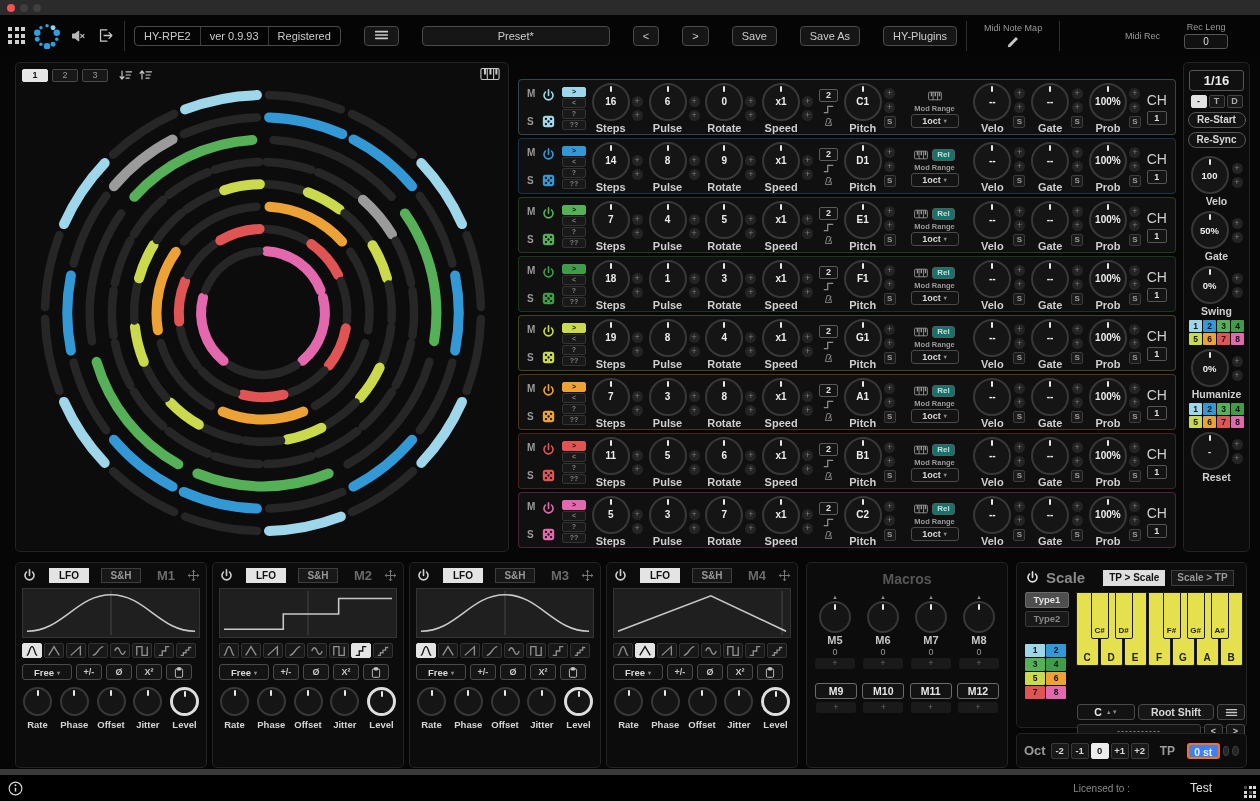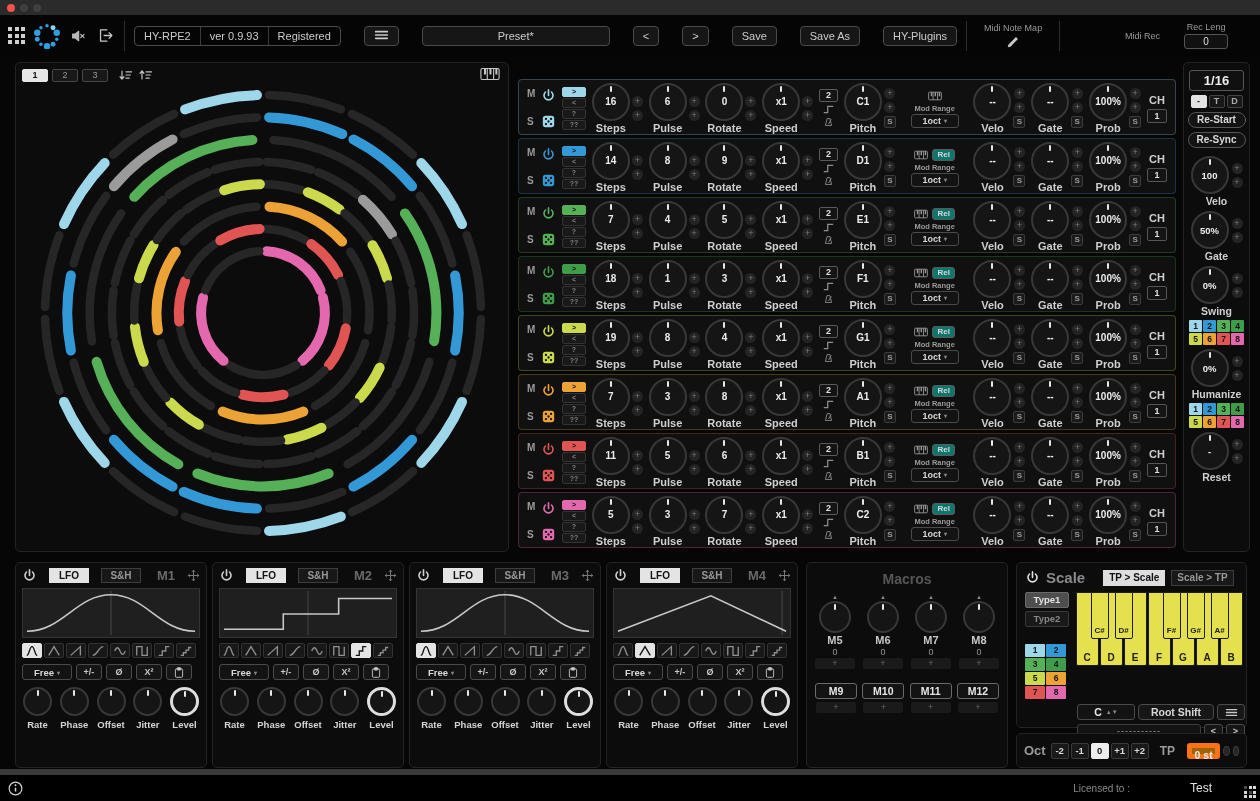--- a/index.html
+++ b/index.html
@@ -76,21 +76,21 @@
     color:#e0e0e0; font-size:9px; font-weight:bold; text-align:center; line-height:11px; }
   .rel-col { display:flex; flex-direction:column; align-items:center; gap:1px; width:66px; }
   .rel-top { display:flex; align-items:center; gap:4px; height:14px; }
   .relb { border:1px solid #5a5a5a; border-radius:3px; color:#d8d8d8; font-size:8px; font-weight:bold;
     padding:0 4px; line-height:10px; background:#0f766e; }
   .modr { font-size:7.5px; color:#9a9a9a; font-weight:bold; }
   .octsel { width:48px; height:14px; border:1px solid #4a4a4a; border-radius:3px; background:#131313;
     color:#d8d8d8; font-size:9px; font-weight:bold; display:flex; align-items:center; justify-content:center; gap:3px; }
   .octsel .car { font-size:6px; color:#888; }
   .ch-col { display:flex; flex-direction:column; align-items:center; gap:3px; }
-  .ch-lbl { font-size:11px; font-weight:bold; color:#cfcfcf; }
+  .ch-lbl { font-size:14px; font-weight:normal; color:#cfcfcf; }
   .ch-box { width:20px; height:14px; border:1px solid #555; border-radius:2px; background:#141414;
     color:#e0e0e0; font-size:9px; font-weight:bold; text-align:center; line-height:12px; }
 
   
   .sidebar { left:1183px; top:62px; width:67px; height:490px; display:flex; flex-direction:column;
     align-items:center; padding-top:7px; gap:4px; }
   .ratebox { width:55px; height:21px; border:1px solid #565656; border-radius:3px; background:#101010;
     color:#ececec; font-size:13px; font-weight:bold; text-align:center; line-height:19px; }
   .syncrow { display:flex; gap:2px; }
   .syncb { width:16px; height:13px; background:#181818; border:1px solid #444; border-radius:2px;
@@ -180,21 +180,21 @@
     color:#c8c8c8; font-size:9px; font-weight:bold; text-align:center; line-height:13px; }
 
   
   .oct-bar { left:1016px; top:733px; width:231px; height:35px; display:flex; align-items:center;
     gap:3px; padding:0 7px; }
   .oct-lbl { font-size:13px; font-weight:bold; color:#9a9a9a; margin-right:2px; }
   .octb { width:18px; height:16px; background:#191919; border:1px solid #3a3a3a; border-radius:2px;
     color:#d8d8d8; font-size:9.5px; font-weight:bold; text-align:center; line-height:14px; }
   .octb.act { background:#ececec; color:#111; border-color:#ececec; }
   .tp-lbl { font-size:12px; font-weight:bold; color:#9a9a9a; margin-left:8px; }
-  .tpbox { width:52px; height:16px; border:5px solid #f97316; border-radius:3px; background:#a16207;
+  .tpbox { width:52px; height:16px; border:2px solid #f97316; border-radius:3px; background:#3b82f6;
     color:#ececec; font-size:10.5px; font-weight:bold; text-align:center; line-height:14px; margin-left:9px; }
   .tpc { width:10px; height:10px; border-radius:50%; background:#262626; border:1px solid #3e3e3e; }
 
   
   .grip { position:absolute; left:0; top:769px; width:100%; height:6px; background:#3a3a3a; }
   .statusbar { position:absolute; left:0; top:775px; width:100%; height:26px; background:#000;
     display:flex; align-items:center; }
   .sb-right { position:absolute; right:48px; display:flex; align-items:baseline; gap:60px; }
   .lic-lbl { font-size:10px; color:#8a8a8a; }
   .lic-name { font-size:12px; color:#e0e0e0; }

